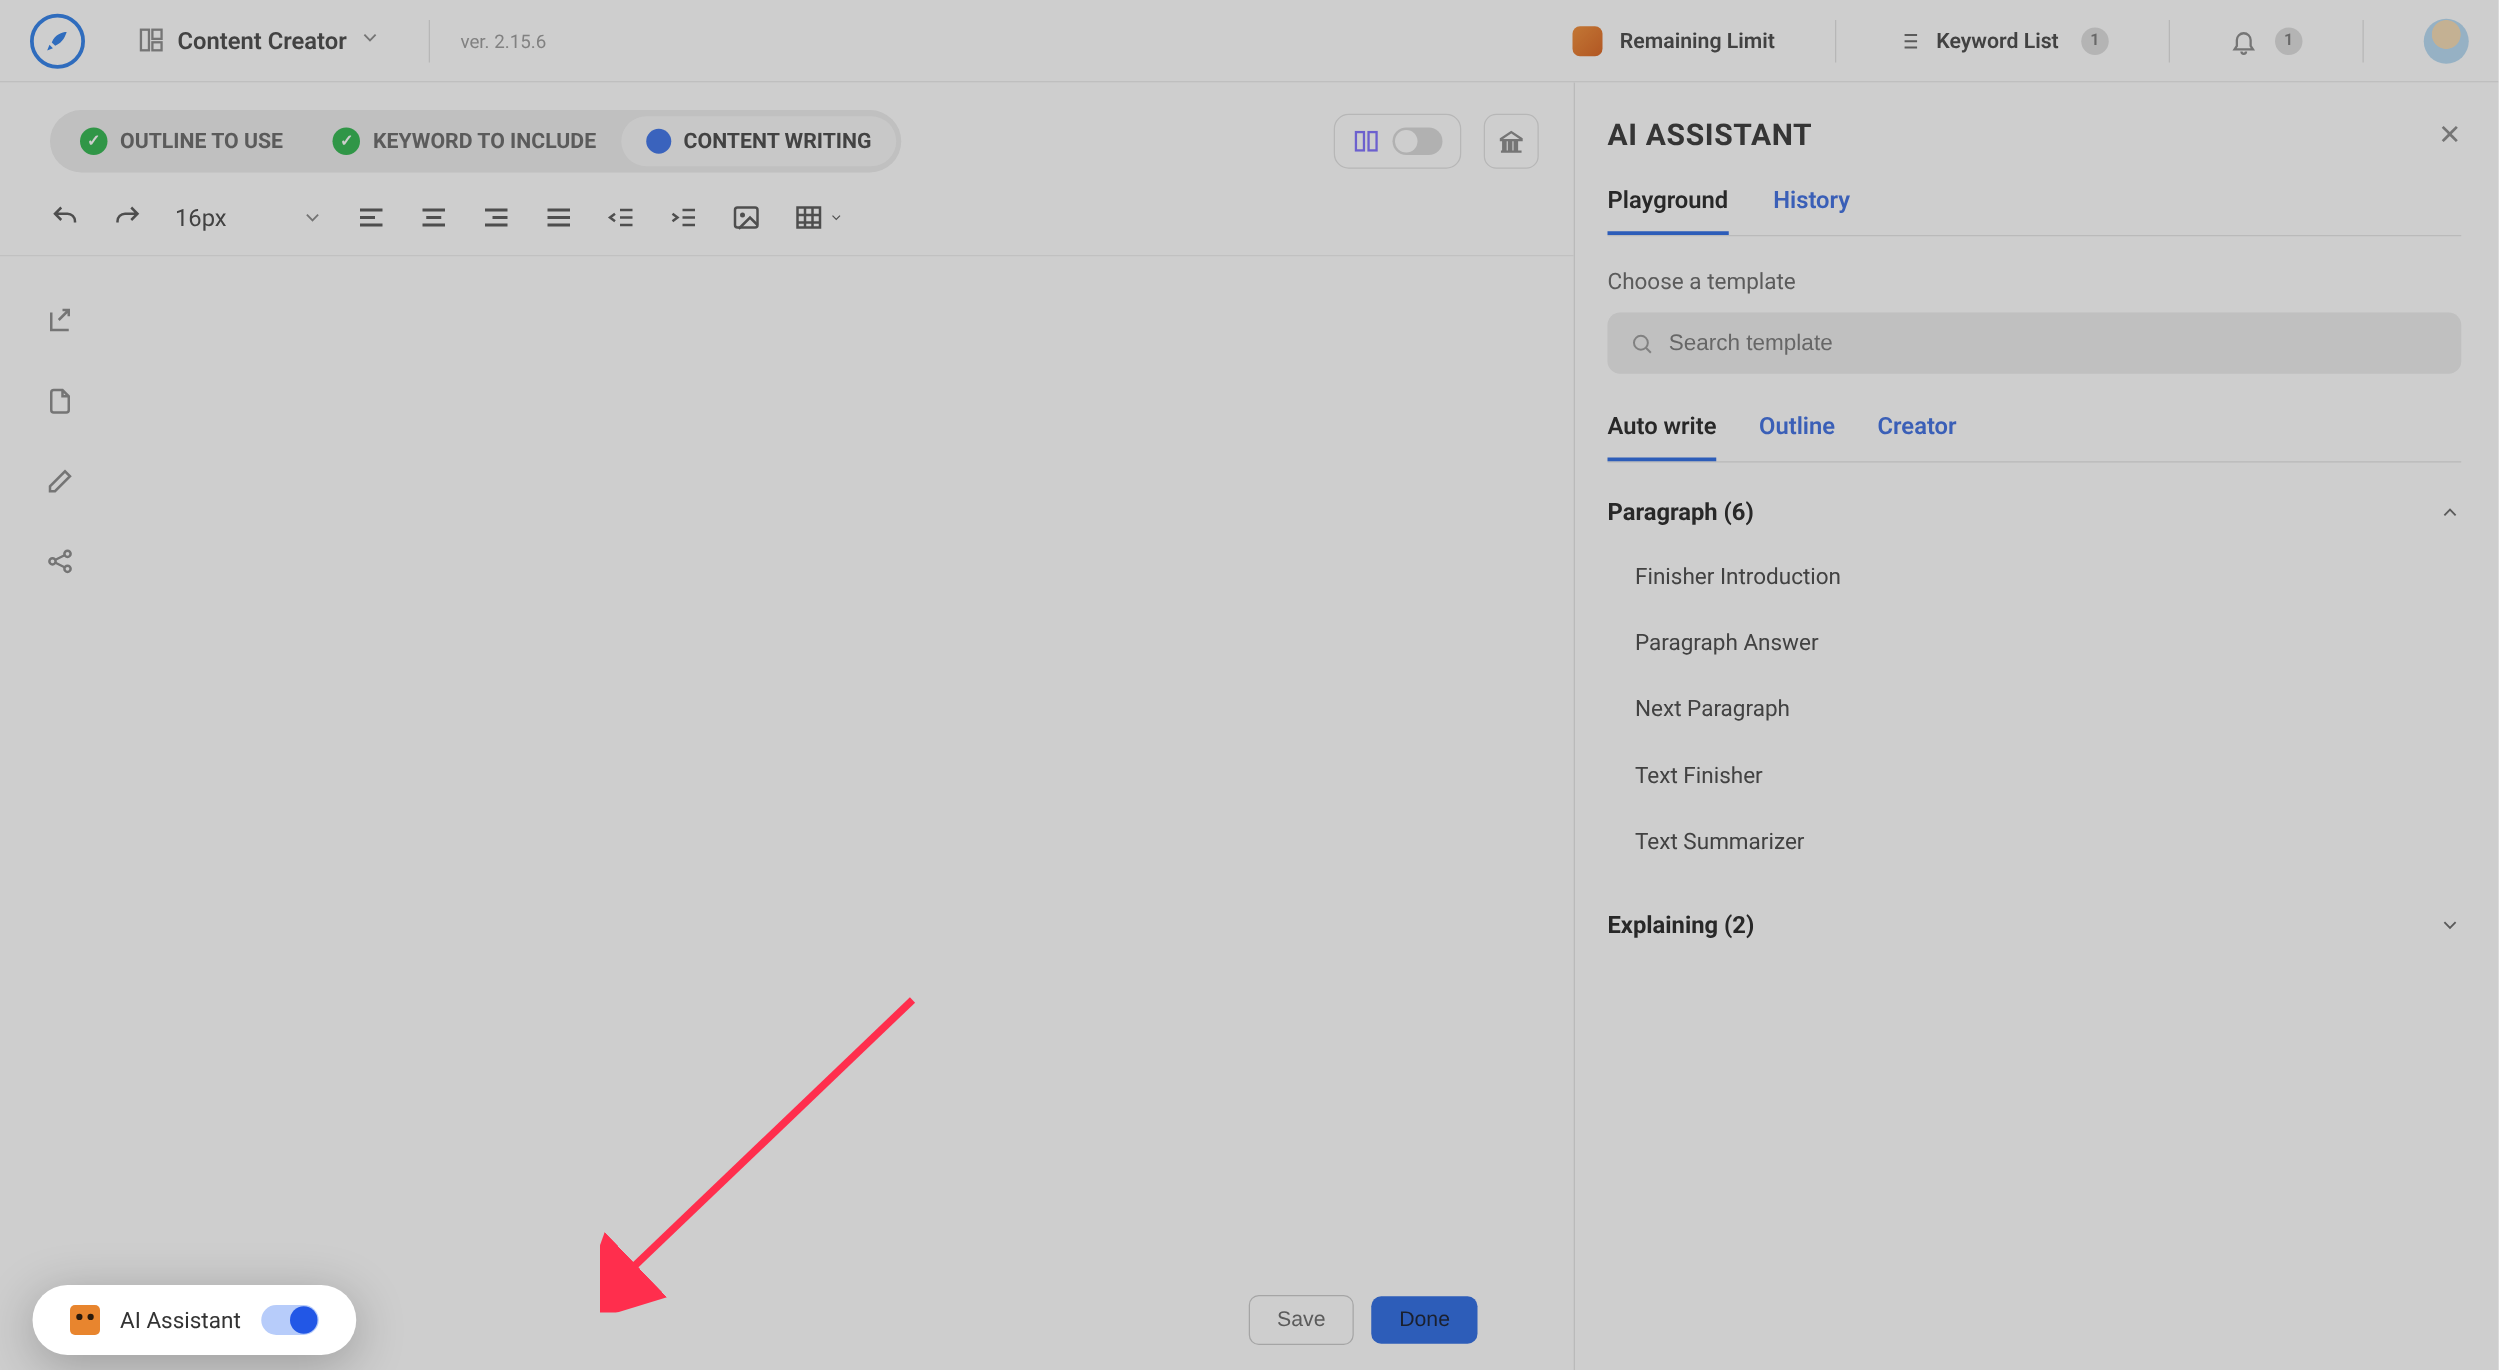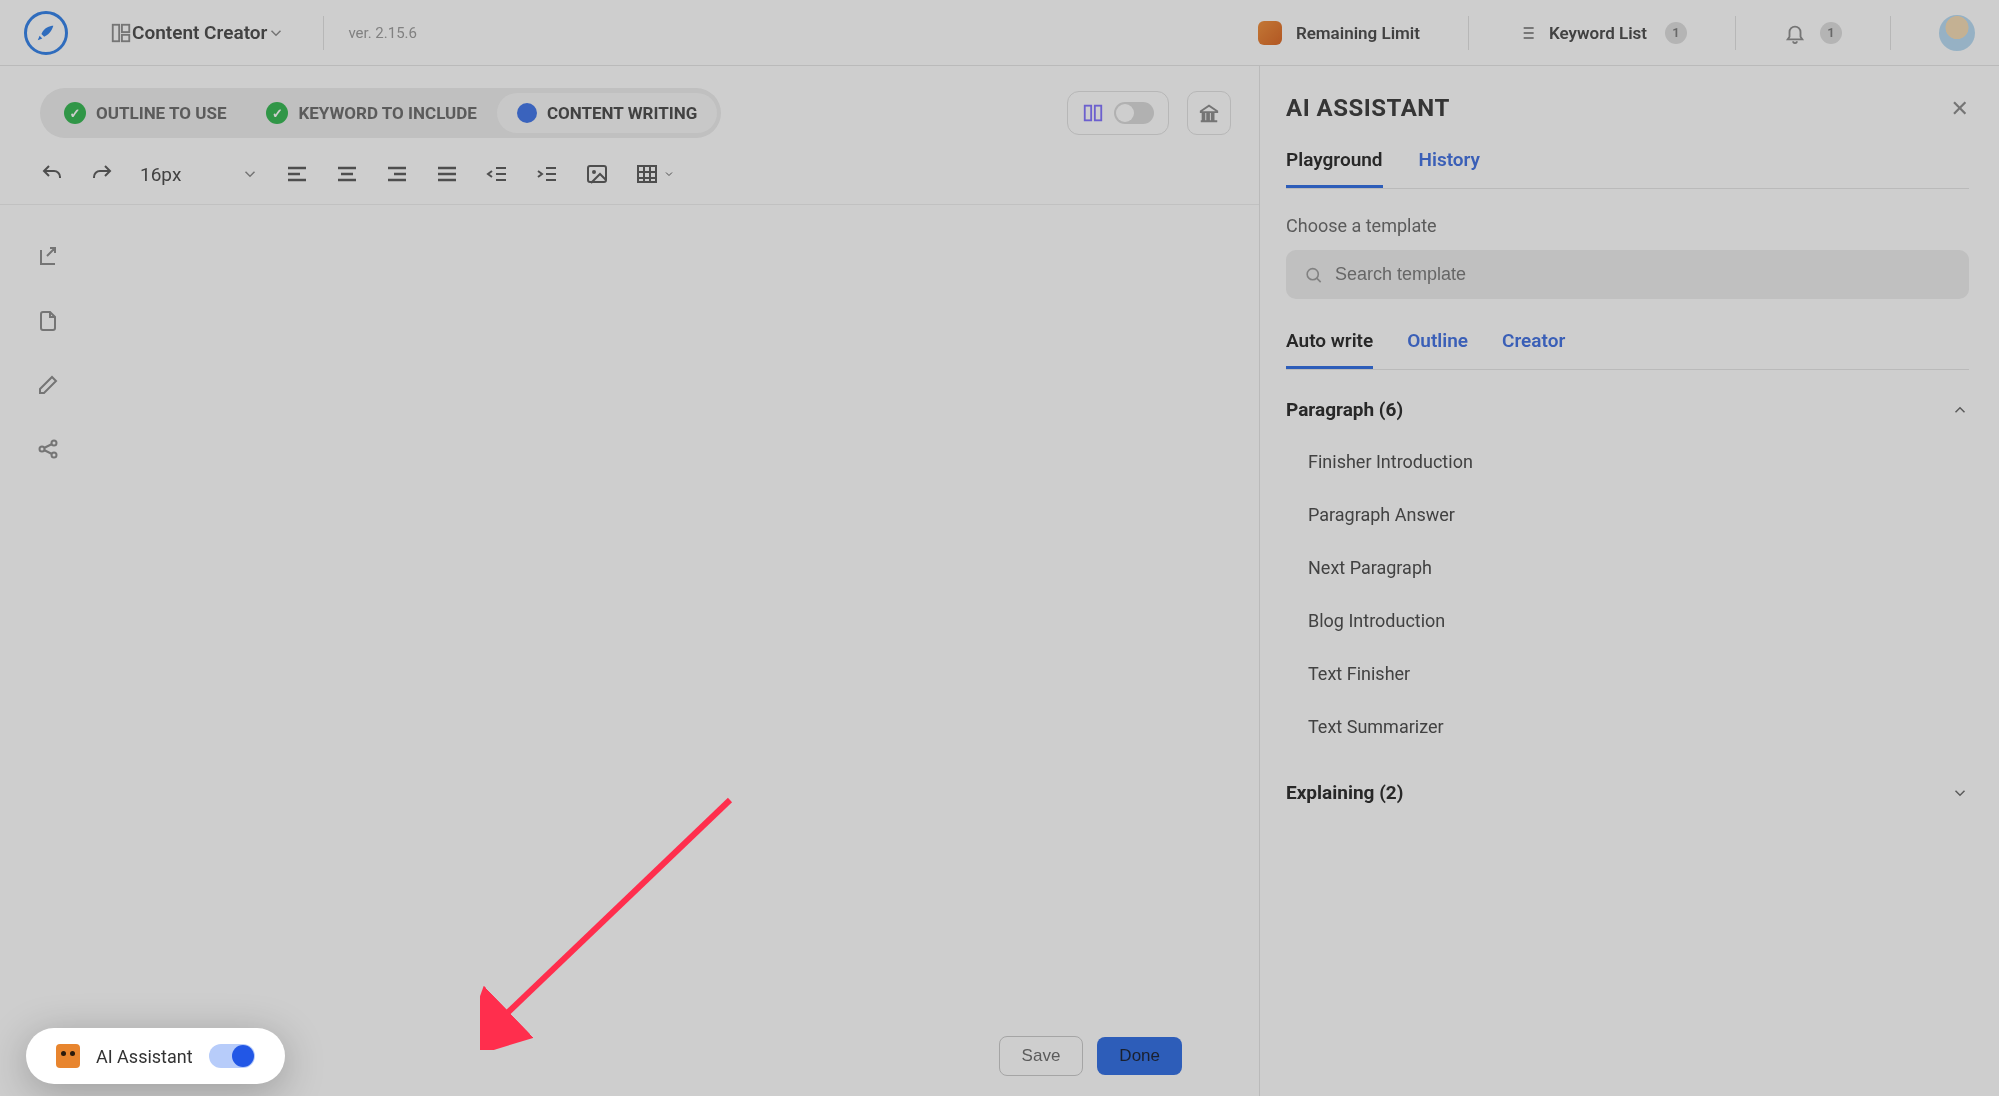--- a/index.html
+++ b/index.html
@@ -28,21 +28,21 @@
   background: #fff;
 }
 .logo-circle {
   width: 44px; height: 44px; border-radius: 50%;
   border: 3px solid #2b7de9;
   display: flex; align-items: center; justify-content: center;
   margin-right: 28px;
 }
 .logo-circle svg { width: 22px; height: 22px; }
 .brand-group {
-  display: flex; align-items: center; gap: 0;
+  display: flex; gap: 10px;
   padding: 8px 14px;
   border-radius: 8px;
 }
 .stack-icon { width: 22px; height: 22px; color: #888; }
 .brand-title { font-size: 19px; font-weight: 600; color: #444; }
 .chevron-down { width: 18px; height: 18px; color: #888; }
 .vrule { width: 1px; height: 34px; background: #e0e0e0; margin: 0 24px; }
 .version { font-size: 15px; color: #999; }
 .spacer { flex: 1; }
 .top-right { display: flex; align-items: center; gap: 24px; }
@@ -428,21 +428,20 @@
     <div class="section-head">
       <span class="section-title">Paragraph (6)</span>
       <svg class="chev" width="18" height="18" viewBox="0 0 24 24">
           <path d="M6 15l6-6 6 6" fill="none" stroke="currentColor" stroke-width="2"></path>
         </svg>
     </div>
     <div class="tmpl-list">
       <div class="tmpl-item">Finisher Introduction</div>
       <div class="tmpl-item">Paragraph Answer</div>
       <div class="tmpl-item">Next Paragraph</div>
-      <div class="tmpl-item">Blog Introduction</div>
       <div class="tmpl-item">Text Finisher</div>
       <div class="tmpl-item">Text Summarizer</div>
     </div>
 
     <div class="section-head">
       <span class="section-title">Explaining (2)</span>
       <svg class="chev" width="18" height="18" viewBox="0 0 24 24">
           <path d="M6 9l6 6 6-6" fill="none" stroke="currentColor" stroke-width="2"></path>
         </svg>
     </div>

